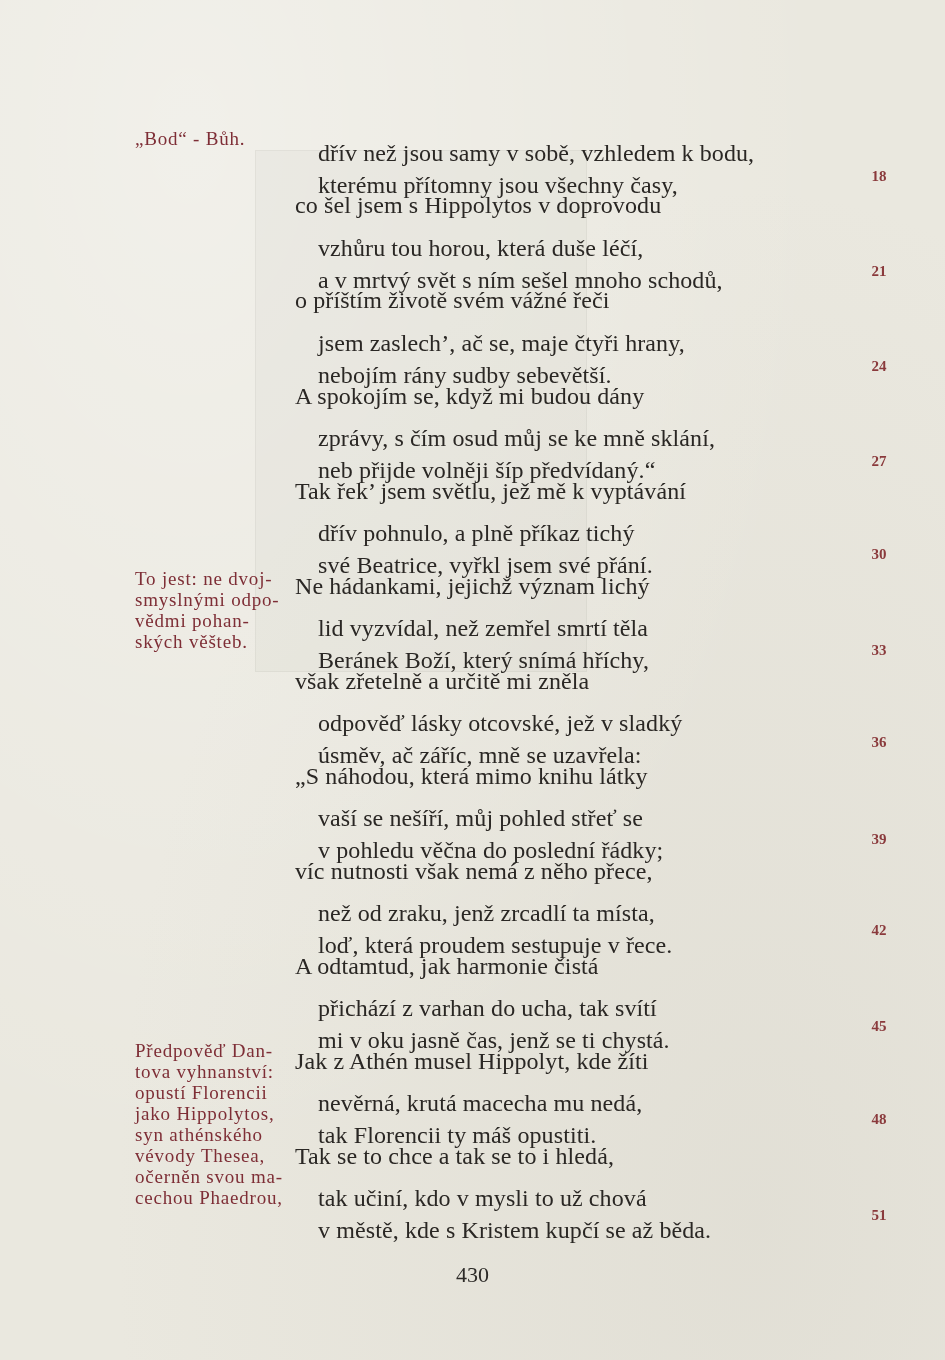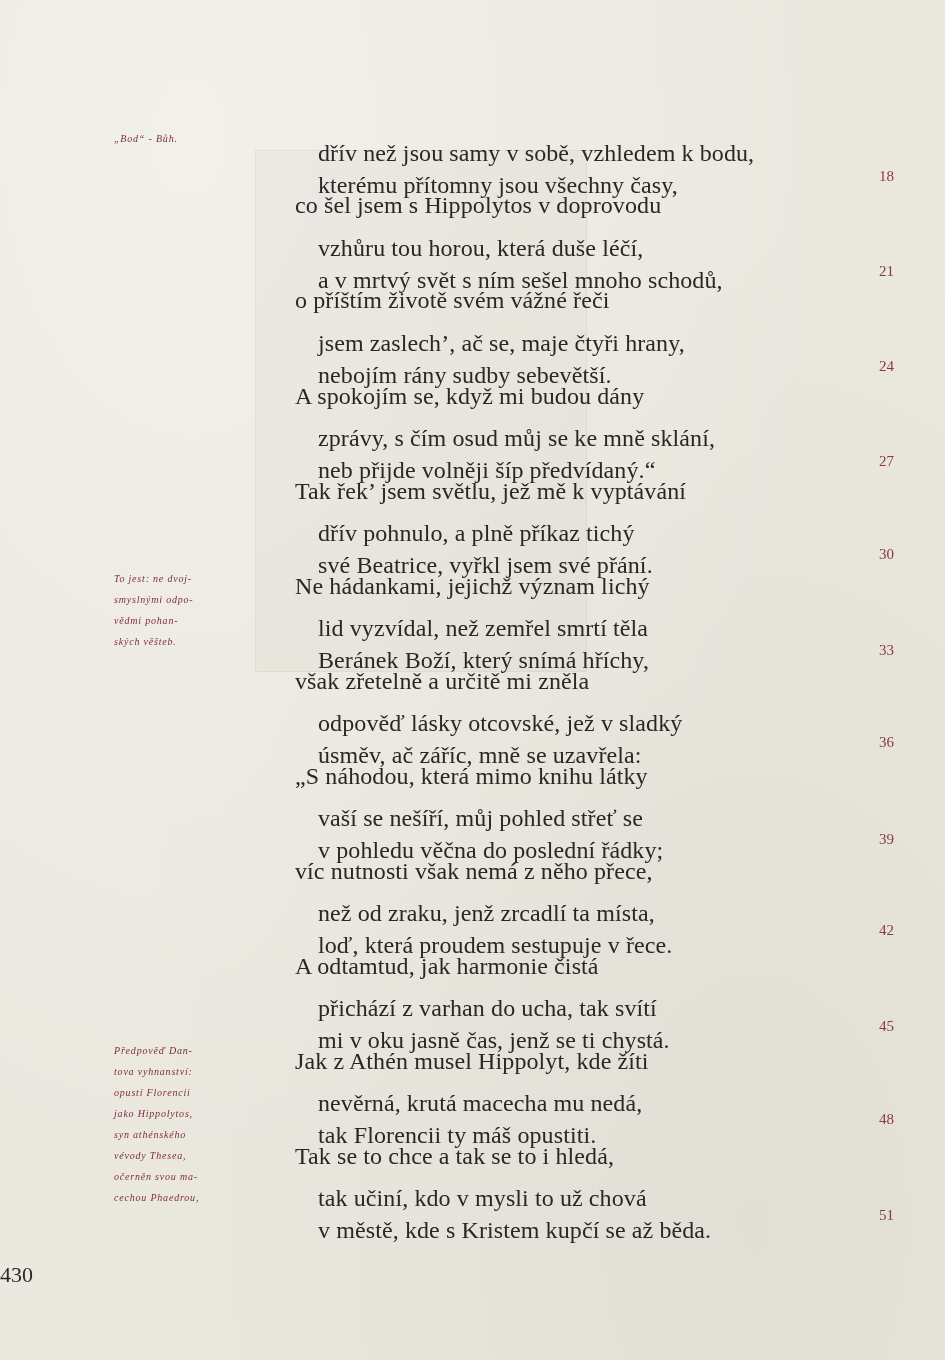--- a/index.html
+++ b/index.html
@@ -46,42 +46,42 @@
       color: #2a2724;
       white-space: nowrap;
       letter-spacing: 0.1px;
     }
     .line.flush { left: 295px; }
     .line.indent { left: 318px; margin-top: 11px; }
     .lineno {
       position: absolute;
       left: 864px;
       width: 30px;
-      text-align: right;
+      text-align: center;
       font-size: 15px;
       color: #8a3a3c;
       font-family: "Liberation Serif", serif;
+      font-weight: bold;
     }
     .gloss {
       position: absolute;
-      left: 114px;
+      left: 135px;
       width: 150px;
-      font-style: italic;
-      font-size: 10px;
+      font-size: 19px;
       line-height: 21px;
       color: #7e2e36;
       letter-spacing: 0.8px;
       white-space: nowrap;
     }
     .folio {
       position: absolute;
       top: 1262px;
       left: 0;
       width: 100%;
-      text-align: left;
+      text-align: center;
       font-size: 22px;
       color: #2c2a27;
     }
   </style>
 </head>
 <body>
 
 <div class="page">
   <div class="showthrough"></div>
 

